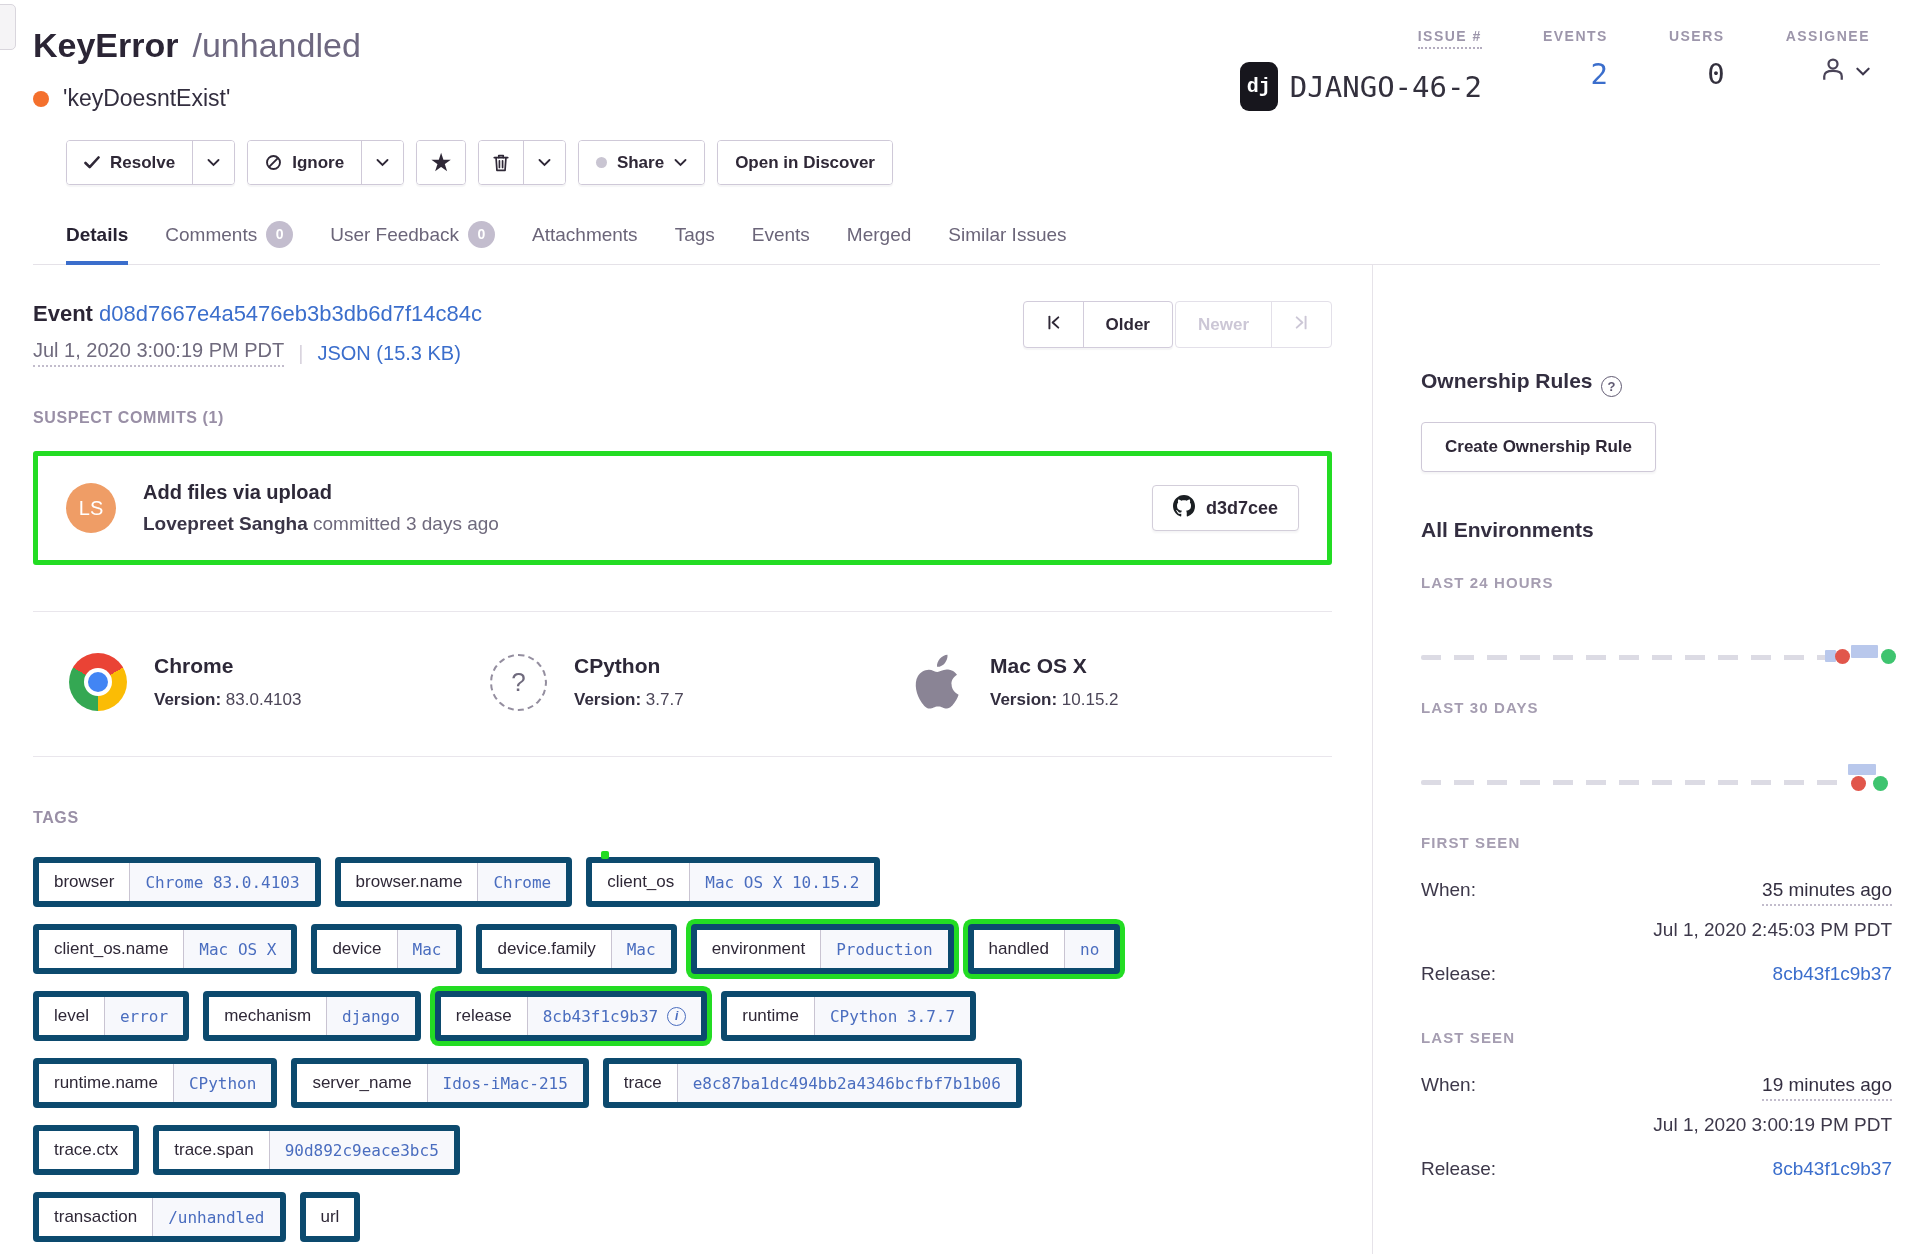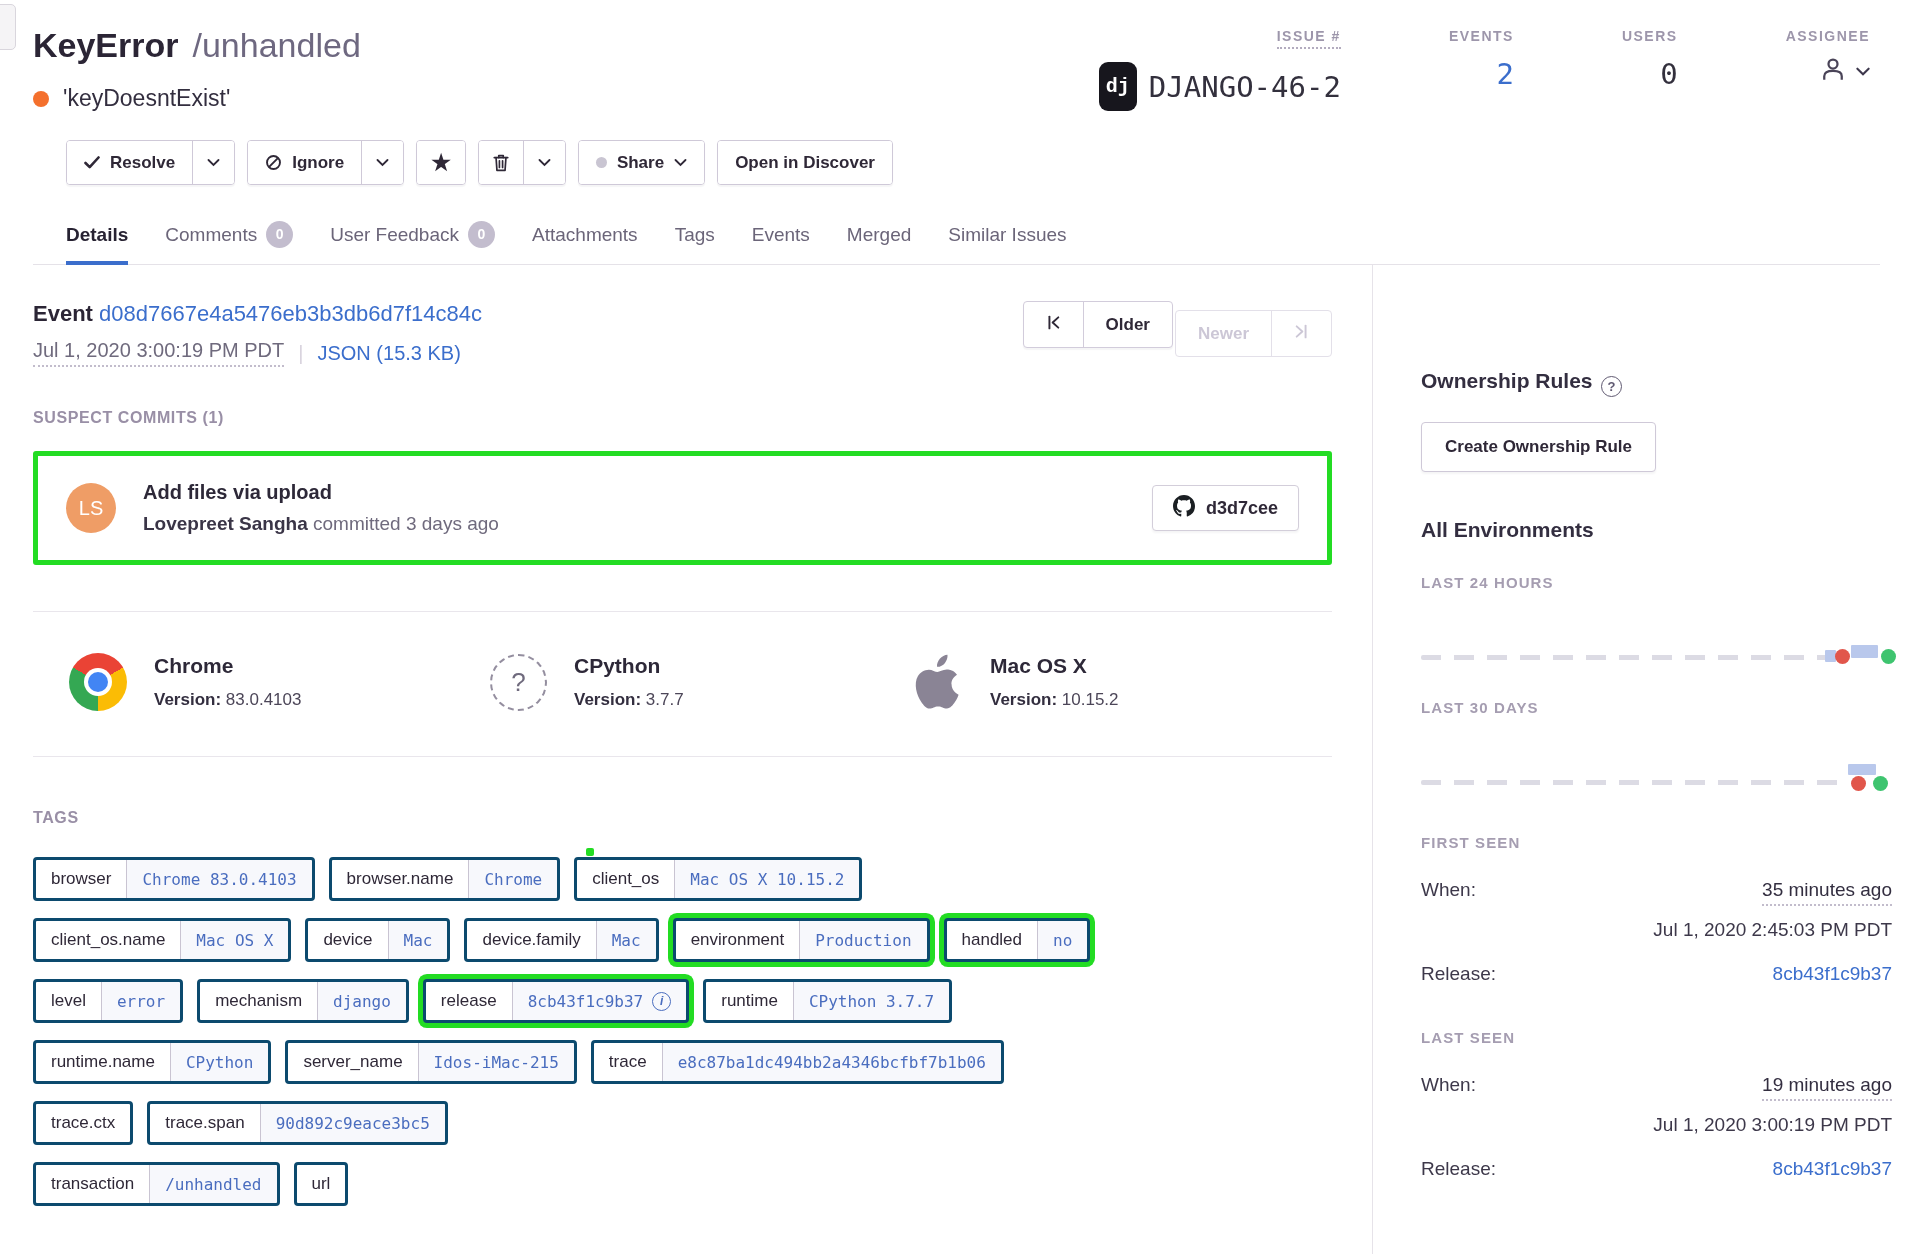--- a/index.html
+++ b/index.html
@@ -17,21 +17,21 @@
 
   
   .header { padding:26px 30px 0 33px; }
   .header-top { display:flex; justify-content:space-between; align-items:flex-start; }
   .title-line { font-size:34px; display:flex; gap:14px; align-items:baseline; }
   .title-line .t1 { font-weight:bold; color:#2b2535; }
   .title-line .t2 { font-weight:normal; color:#6e6880; }
   .culprit { margin-top:20px; display:flex; align-items:center; gap:14px; font-size:23px; color:#332e3f; }
   .level-dot { width:16px; height:16px; border-radius:50%; background:#f4702d; flex:0 0 auto; }
 
-  .stats { display:flex; gap:108px; padding-right:10px; margin-top:2px; }
+  .stats { display:flex; gap:61px; padding-right:10px; margin-top:2px; }
   .stat { display:flex; flex-direction:column; align-items:flex-end; }
   .stat .lbl { font-size:14px; font-weight:bold; letter-spacing:1.5px; color:#9d96ab; }
   .stat .lbl.dotted { border-bottom:2px dotted #b3acbf; padding-bottom:3px; }
   .stat .val { margin-top:13px; font-size:29px; color:#33303d; display:flex; align-items:center; gap:12px; }
   .stat .val.blue { color:#3b6ecc; }
   .dj-logo { width:38px; height:49px; border-radius:9px; background:#17161d; color:#fff;
     display:flex; align-items:center; justify-content:center; font-size:20px; font-weight:bold;
     font-family:Liberation Mono, monospace; }
   .assignee-val { margin-top:10px; display:flex; align-items:center; gap:8px; color:#514a63; }
 
@@ -63,21 +63,21 @@
   .event-head { display:flex; justify-content:space-between; align-items:flex-start; }
   .ev-line1 { font-size:22px; }
   .ev-line1 .ev-lbl { font-weight:bold; color:#2b2535; }
   .link { color:#3b6ecc; text-decoration:none; }
   .ev-line2 { margin-top:12px; font-size:20px; color:#6f6a7d; display:flex; align-items:center; gap:14px; }
   .dotted-u { border-bottom:2px dotted #c2bccc; padding-bottom:3px; }
   .pipe { color:#d8d3de; }
   .pager { display:flex; }
   .pager .grp { display:flex; border:1px solid #d2ccdb; border-radius:4px; overflow:hidden; height:47px;
     background:#fff; box-shadow:0 2px 1px rgba(60,50,80,.05); }
-  .pager .grp.disabled { border-color:#e3e0e9; box-shadow:none;margin-top:9px; }
+  .pager .grp.disabled { border-color:#e3e0e9; box-shadow:none; }
   .pager .grp + .grp { margin-left:2px; }
   .pseg { display:flex; align-items:center; justify-content:center; padding:0 22px; font-size:17px;
     font-weight:bold; color:#2f2837; }
   .pseg + .pseg { border-left:1px solid #d2ccdb; }
   .grp.disabled .pseg { color:#ccc7d6; }
   .grp.disabled .pseg + .pseg { border-left-color:#e3e0e9; }
 
   
   .section-label { font-size:16px; font-weight:bold; letter-spacing:.6px; color:#998fa6; }
   .suspect { margin-top:42px; }
@@ -107,21 +107,21 @@
     display:flex; align-items:center; justify-content:center; }
   .chrome-core { width:20px; height:20px; border-radius:50%; background:#4285f4; }
   .q-icon { width:57px; height:57px; border-radius:50%; border:2px dashed #948e9f; color:#6f6a7d;
     display:flex; align-items:center; justify-content:center; font-size:26px; flex:0 0 auto; }
   .apple-icon { width:52px; height:60px; color:#8a8495; flex:0 0 auto; }
 
   
   .tags { margin-top:52px; }
   .tag-rows { margin-top:30px; }
   .tag-row { display:flex; gap:14px; margin-bottom:17px; align-items:flex-start; }
-  .pill { display:inline-flex; border:3px solid #0c4a6e; border-radius:4px; background:#fff;
+  .pill { display:inline-flex; border:6px solid #0c4a6e; border-radius:4px; background:#fff;
     align-items:stretch; position:relative; }
   .pill .k { padding:9px 15px; font-size:17px; color:#2f2837; display:flex; align-items:center; }
   .pill .v { padding:9px 15px; border-left:1px solid #c9c4d2; background:#f7f8fc;
     font-family:"DejaVu Sans Mono", monospace; font-size:16px; color:#4a6dbf;
     display:flex; align-items:center; gap:9px; border-radius:0 3px 3px 0; }
   .pill.hl { box-shadow:0 0 0 5px #23dc23; }
   .info-i { width:19px; height:19px; border:1.5px solid #4a6dbf; border-radius:50%; color:#4a6dbf;
     font-size:12px; font-weight:bold; display:flex; align-items:center; justify-content:center;
     font-family:"Liberation Sans", sans-serif; font-style:italic; }
   .green-dot { position:absolute; left:9px; top:-12px; width:8px; height:8px; background:#23dc23;

